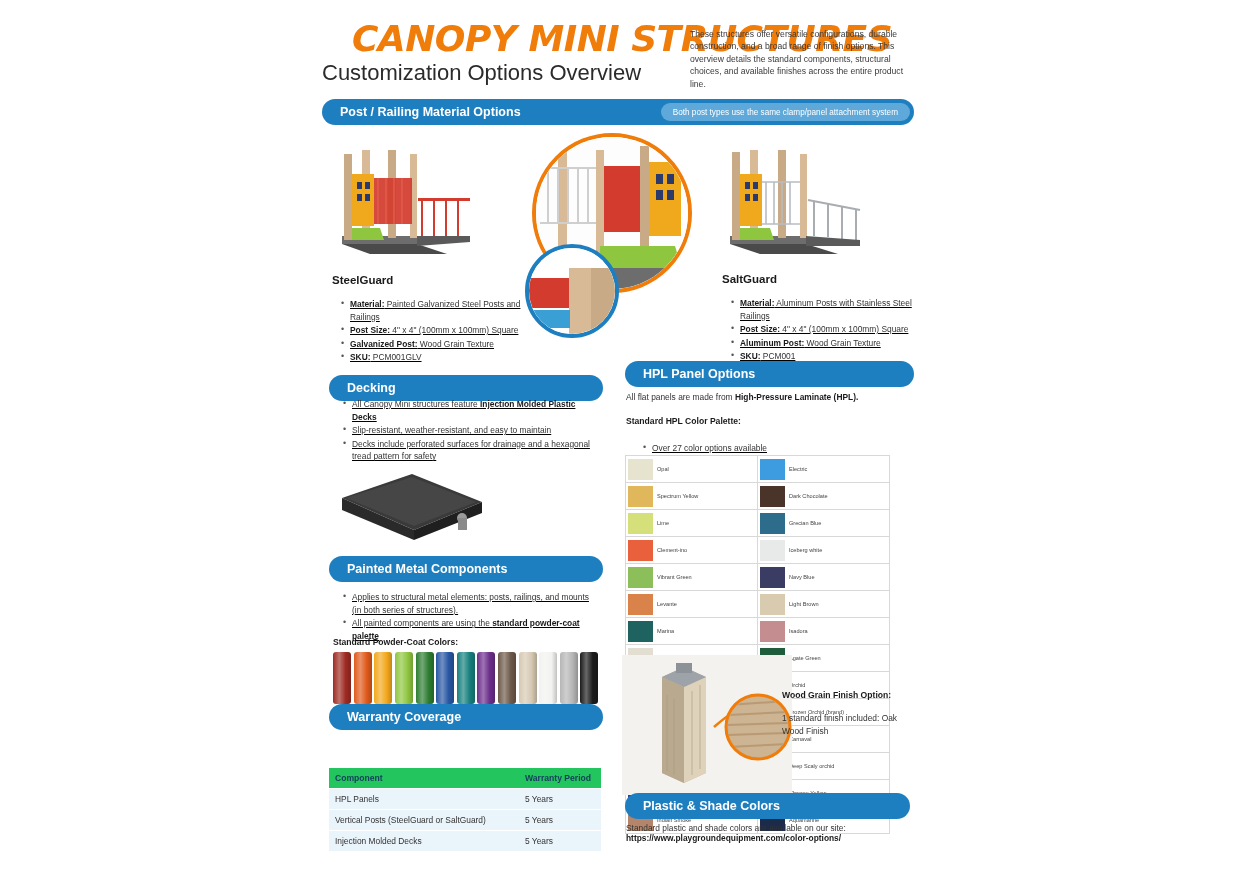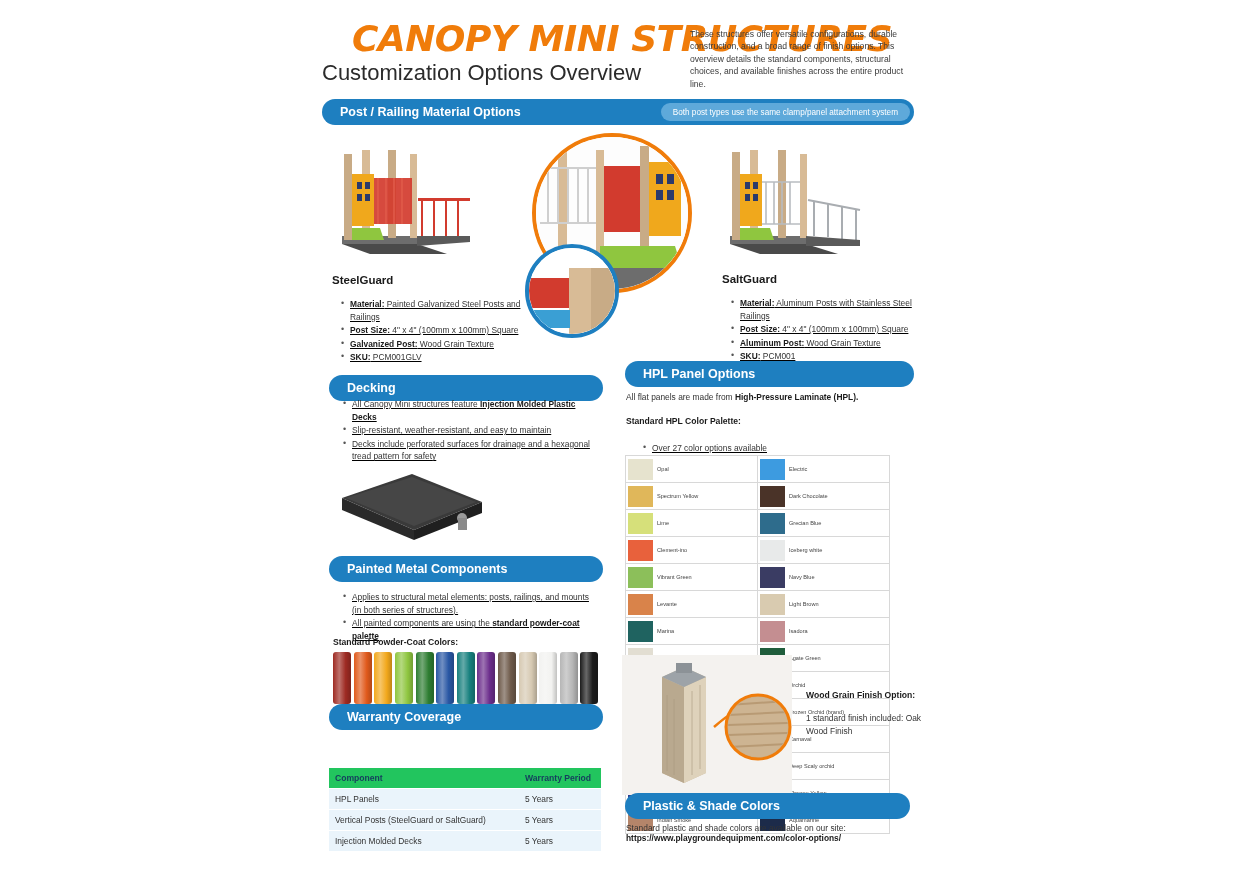--- a/index.html
+++ b/index.html
@@ -612,21 +612,21 @@
         <g stroke="#b89a74" stroke-width="2">
           <line x1="106" y1="50" x2="166" y2="46"></line>
           <line x1="106" y1="60" x2="166" y2="57"></line>
           <line x1="106" y1="70" x2="166" y2="68"></line>
           <line x1="106" y1="80" x2="166" y2="78"></line>
           <line x1="106" y1="92" x2="166" y2="89"></line>
         </g>
       </g>
     </svg>
   </div>
-  <div class="blk" style="left:806px; top:690px; width:130px;">
+  <div class="blk" style="left:782px; top:690px; width:130px;">
     <div class="lbl-bold">Wood Grain Finish Option:</div>
     <div class="small-note" style="margin-top:12px;">1 standard finish included: Oak Wood Finish</div>
   </div>
 
   <div class="bar" style="left:625px; top:793px; width:285px;">
     <span>Plastic &amp; Shade Colors</span>
   </div>
   <div class="blk small-note" style="left:626px; top:822px; width:290px;">Standard plastic and shade colors are available on our site:</div>
   <a class="blk link" style="left:626px; top:833px; width:300px; font-size:8.4px;" href="#">https://www.playgroundequipment.com/color-options/</a>
 

